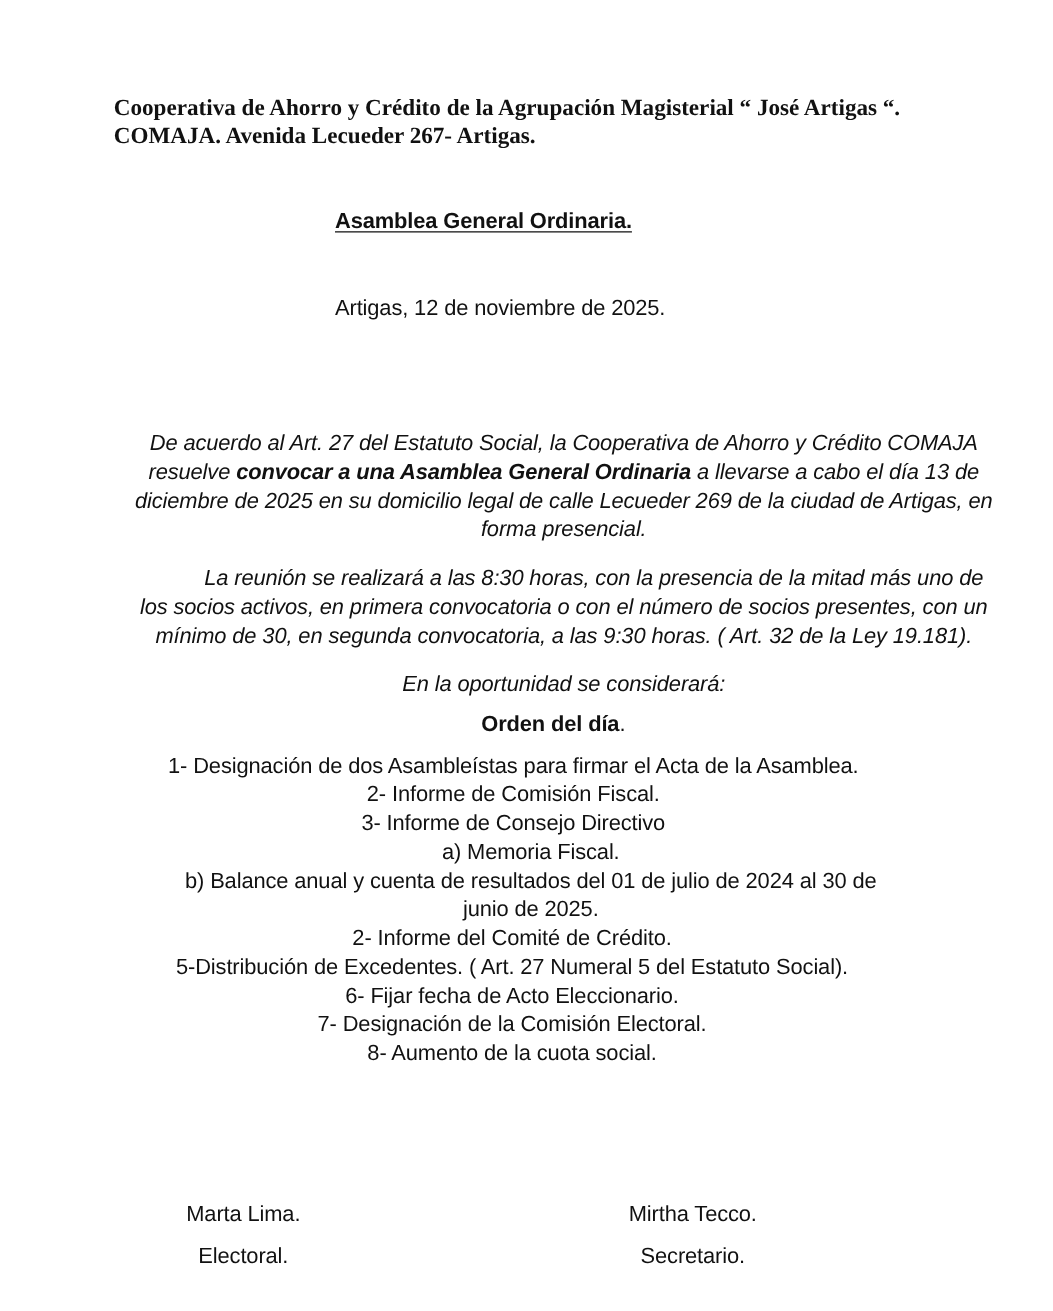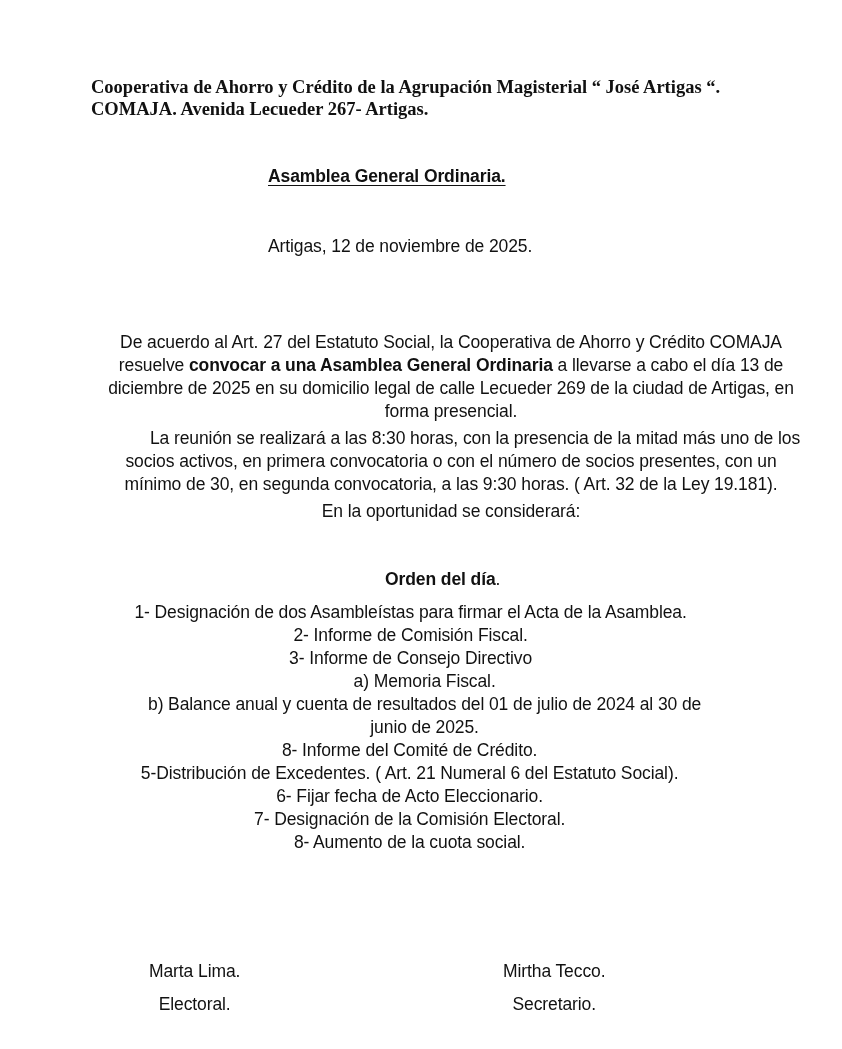--- a/index.html
+++ b/index.html
@@ -5,21 +5,21 @@
   html, body { margin: 0; padding: 0; background: #ffffff; }
   body { width: 842px; height: 1049px; position: relative; overflow: hidden; color: #111; }
   .page { position: absolute; left: 16px; top: 0; width: 842px; height: 812px; background: #fff; }
   .serif-bold { font-family: "Liberation Serif", serif; font-weight: bold; font-size: 18.5px; line-height: 22px; }
   .sans { font-family: "Liberation Sans", sans-serif; font-size: 17.5px; letter-spacing: -0.1px; text-align: center; }
   .abs { position: absolute; }
   .header { left: 75px; top: 76px; }
   .title { left: 252px; top: 166px; font-weight: bold; text-decoration: underline; text-underline-offset: 3px; }
   .date { left: 252px; top: 236px; }
   .para { left: 75px; top: 327px; width: 720px; line-height: 23px; }
-  .para p { margin: 4px; }
+  .para p { margin: 16px; font-style: italic; }
   .indent { padding-left: 48px; }
   .order-title { left: 369px; top: 569px; }
   .order-title .u { font-weight: bold; text-underline-offset: 3px; }
   .list { left: 104px; top: 601px; line-height: 23px; }
   .list div { white-space: nowrap; }
   .sub { padding-left: 28px; }
   .sig { line-height: 33px; }
   .sig-left { left: 133px; top: 955px; }
   .sig-right { left: 487px; top: 955px; }
 </style>
@@ -45,22 +45,22 @@
 
   <div class="abs order-title sans"><span class="u">Orden del día</span><span>.</span></div>
 
   <div class="abs list sans">
     <div>1-  Designación de dos Asambleístas para firmar el Acta de la Asamblea.</div>
     <div>2-  Informe de Comisión Fiscal.</div>
     <div>3-  Informe de Consejo Directivo</div>
     <div class="sub">a) Memoria Fiscal.</div>
     <div class="sub">b) Balance anual y cuenta de resultados del 01 de julio de 2024 al 30 de</div>
     <div class="sub">junio de 2025.</div>
-    <div style="margin-left:-2px">8- Informe del Comité de Crédito.</div>
-    <div style="margin-left:-2px">5-Distribución de Excedentes. ( Art. 21 Numeral 6 del Estatuto Social).</div>
+    <div style="margin-left:-2px">2- Informe del Comité de Crédito.</div>
+    <div style="margin-left:-2px">5-Distribución de Excedentes. ( Art. 27 Numeral 5 del Estatuto Social).</div>
     <div style="margin-left:-2px">6- Fijar fecha de Acto Eleccionario.</div>
     <div style="margin-left:-2px">7- Designación de la Comisión Electoral.</div>
     <div style="margin-left:-2px">8- Aumento de la cuota social.</div>
   </div>
 
   <div class="abs sig sig-left sans">
     <div>Marta Lima.</div>
     <div>Electoral.</div>
   </div>
 

